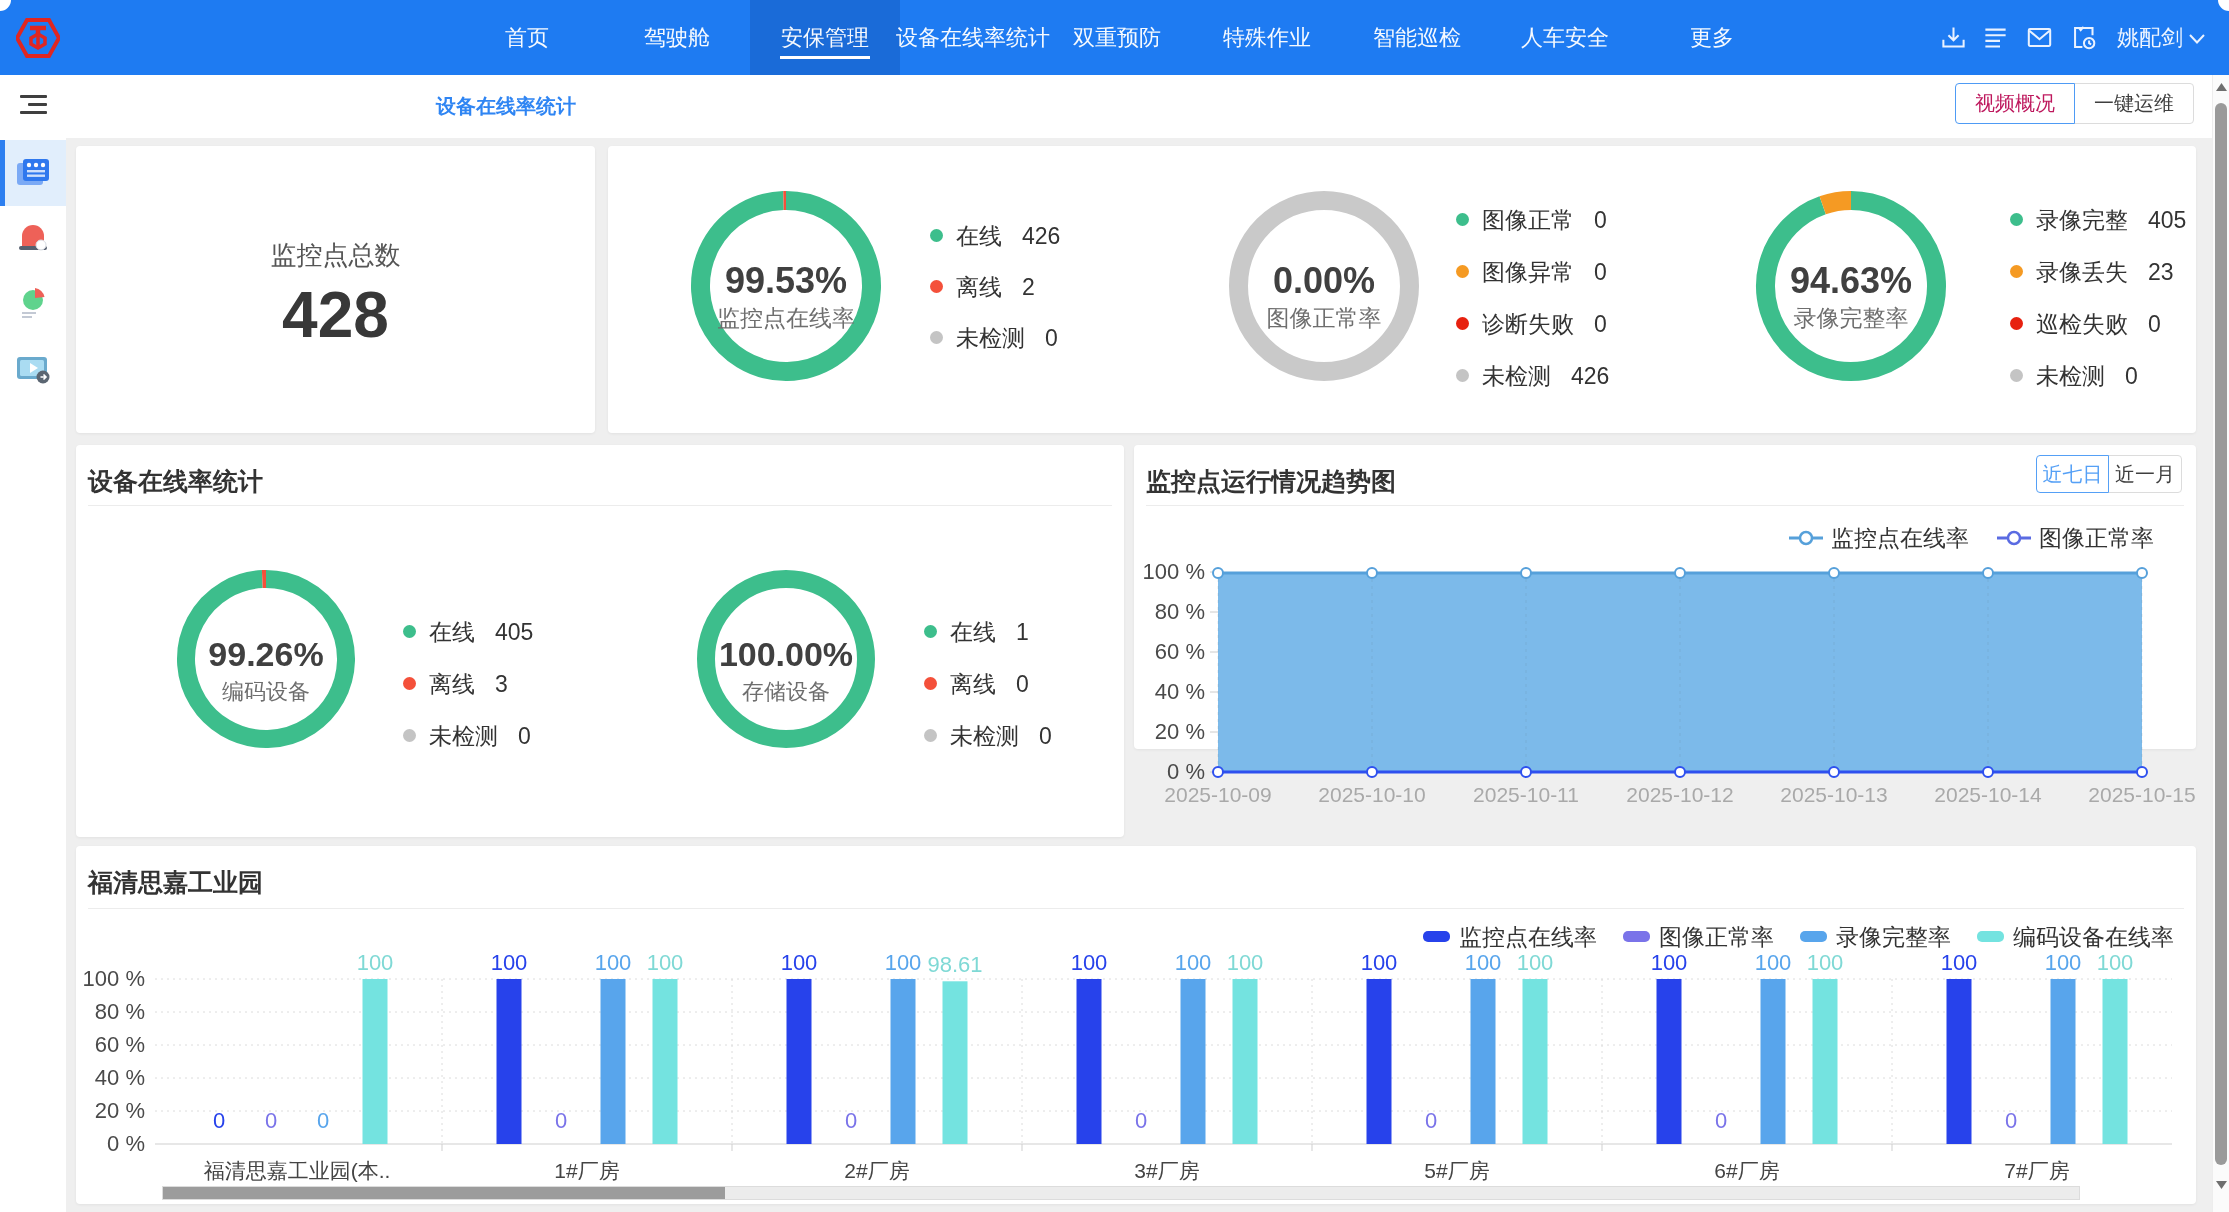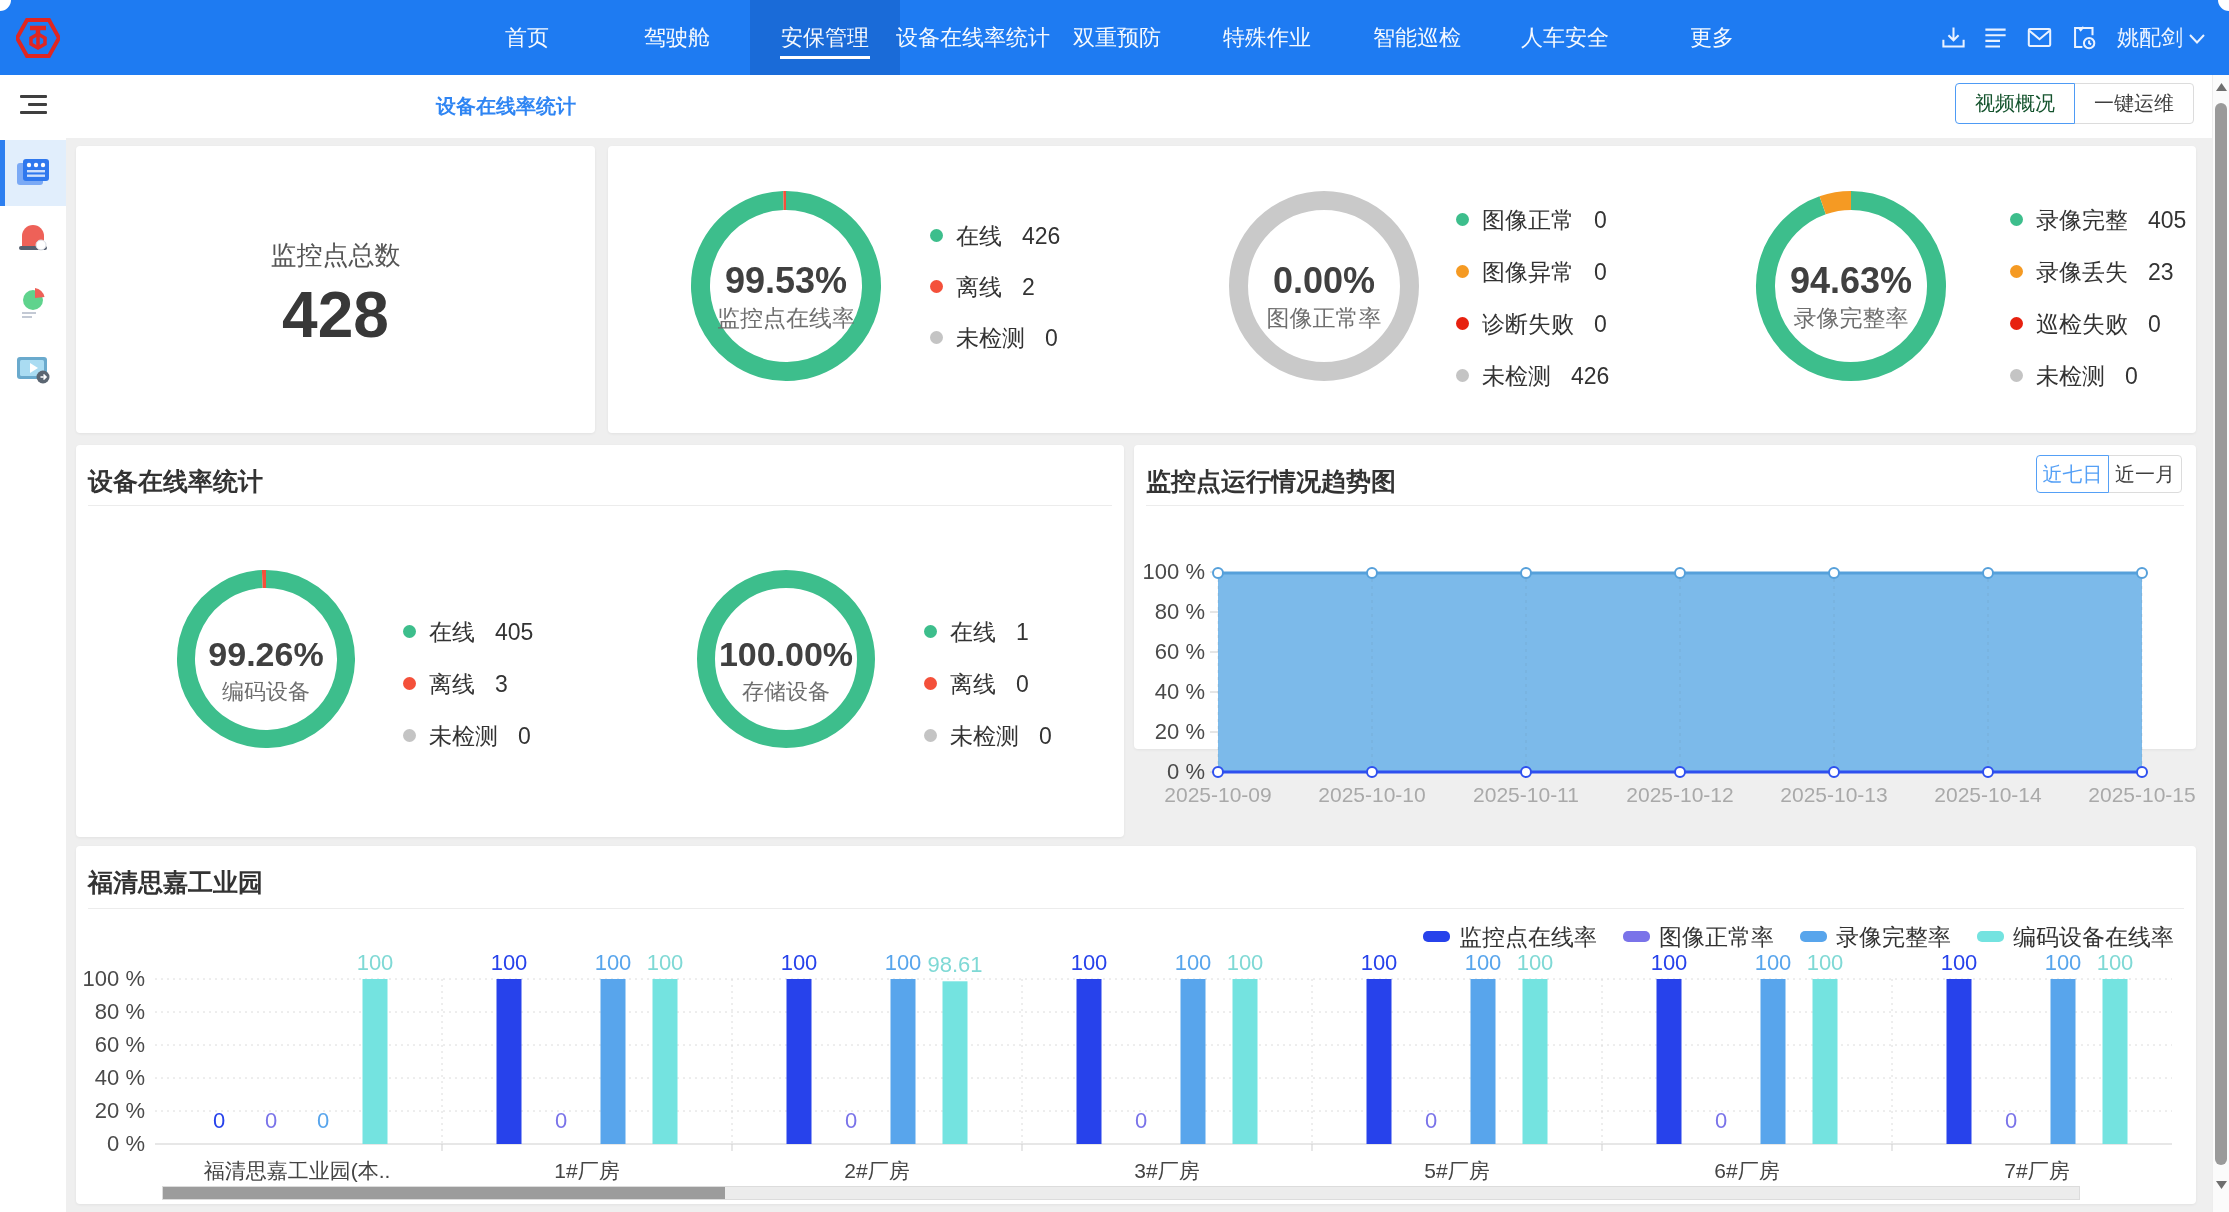--- a/index.html
+++ b/index.html
@@ -27,21 +27,21 @@
 .hamburger { left:20px; top:20px; width:27px; height:19px; }
 .hamburger span { position:absolute; height:3px; background:#3f3f3f; border-radius:1px; }
 .hb1 { left:0; top:0; width:27px; }
 .hb2 { left:8px; top:8px; width:19px; }
 .hb3 { left:0; top:16px; width:27px; }
 .region-select { left:76px; top:7px; width:348px; height:42px; background:#fff; border:1px solid #bfbfbf; border-radius:4px; cursor:pointer; }
 .region-select-text { left:14px; top:0; height:40px; line-height:40px; font-size:20px; color:#333; }
 .select-caret { right:16px; top:14px; width:16px; height:11px; color:#8a8a8a; }
 .region-link { left:436px; top:0; height:63px; line-height:63px; font-size:20px; font-weight:bold; color:#2f85f3; cursor:pointer; }
 .hdr-btn { top:8px; height:41px; line-height:39px; background:#fff; font-size:20px; text-align:center; cursor:pointer; }
-.btn-video { left:1955px; width:120px; border:1px solid #4e9bf5; border-radius:4px 0 0 4px; color:#14532d; z-index:2; }
+.btn-video { left:1955px; width:120px; border:1px solid #4e9bf5; border-radius:4px 0 0 4px; color:#be185d; z-index:2; }
 .btn-ops { left:2074px; width:120px; border:1px solid #dcdcdc; border-radius:0 4px 4px 0; color:#3f3f3f; }
 
 
 .sidebar { left:0; top:138px; width:66px; height:1074px; background:#fff; }
 .side-item { left:0; width:66px; height:66px; cursor:pointer; }
 .side-item.active { background:#e1eefc; }
 .side-active-bar { left:0; top:0; width:5px; height:66px; background:#2d7ff0; }
 .side-icon { left:14px; top:14px; width:38px; height:38px; }
 .side-icon svg { width:100%; height:100%; display:block; }
 
@@ -244,20 +244,27 @@
   <div class="abs" style="left:0;top:0;width:100%;height:100%;"><svg class="ring" width="1048" height="392">
         <circle cx="710" cy="214" r="80" fill="none" stroke="#3dbe8c" stroke-width="18"></circle>
       </svg><div class="gauge-pct" style="left: 621px; top: 192.32px; width: 178px; font-size: 34px;">100.00%</div><div class="gauge-lbl" style="left: 621px; top: 235.9px; width: 178px; font-size: 22px;">存储设备</div><div class="glegend-row" style="left: 848px; top: 172px;"><span class="glegend-dot" style="background:#3dbe8c"></span><span class="glegend-name">在线</span><span class="glegend-val">1</span></div><div class="glegend-row" style="left: 848px; top: 224px;"><span class="glegend-dot" style="background:#f4503a"></span><span class="glegend-name">离线</span><span class="glegend-val">0</span></div><div class="glegend-row" style="left: 848px; top: 276px;"><span class="glegend-dot" style="background:#c4c4c4"></span><span class="glegend-name">未检测</span><span class="glegend-val">0</span></div></div>
 </div>
 
 <div id="card-trend" class="abs card">
   <div class="abs card-title">监控点运行情况趋势图</div>
   <div class="abs card-divider" style="top:60px; width:1038px;"></div>
   <div class="abs toggle-7d">近七日</div>
   <div class="abs toggle-1m">近一月</div>
+  <div class="abs trend-legend" id="trend-legend"><span class="tl-item"><svg class="tl-marker" viewBox="0 0 34 16">
+          <line x1="0" y1="8" x2="34" y2="8" stroke="#56a0da" stroke-width="3"></line>
+          <circle cx="17" cy="8" r="6" fill="#fff" stroke="#56a0da" stroke-width="2.5"></circle>
+        </svg><span>监控点在线率</span></span><span class="tl-item"><svg class="tl-marker" viewBox="0 0 34 16">
+          <line x1="0" y1="8" x2="34" y2="8" stroke="#5a6be2" stroke-width="3"></line>
+          <circle cx="17" cy="8" r="6" fill="#fff" stroke="#5a6be2" stroke-width="2.5"></circle>
+        </svg><span>图像正常率</span></span></div>
   <svg id="trend-plot" class="abs" viewBox="0 0 1062 392">
       <line x1="76" y1="327" x2="84" y2="327" stroke="#cccccc"></line>
       <text x="71" y="334" text-anchor="end" font-size="22" fill="#4a4a4a">0 %</text>
       <line x1="84" y1="287" x2="1008" y2="287" stroke="#e3e3e3" stroke-dasharray="3 4"></line>
       <line x1="76" y1="287" x2="84" y2="287" stroke="#cccccc"></line>
       <text x="71" y="294" text-anchor="end" font-size="22" fill="#4a4a4a">20 %</text>
       <line x1="84" y1="247" x2="1008" y2="247" stroke="#e3e3e3" stroke-dasharray="3 4"></line>
       <line x1="76" y1="247" x2="84" y2="247" stroke="#cccccc"></line>
       <text x="71" y="254" text-anchor="end" font-size="22" fill="#4a4a4a">40 %</text>
       <line x1="84" y1="207" x2="1008" y2="207" stroke="#e3e3e3" stroke-dasharray="3 4"></line>

